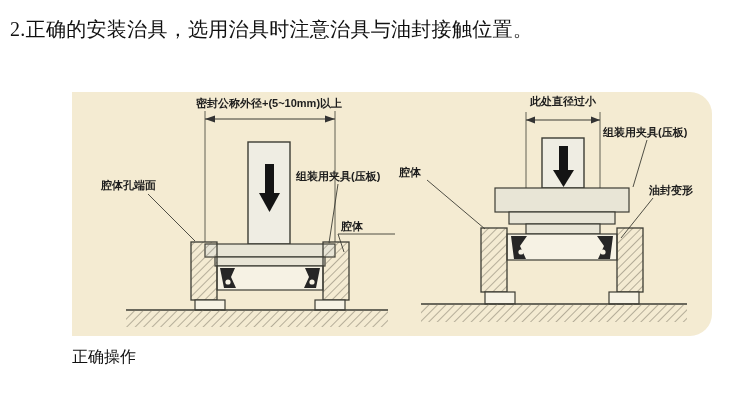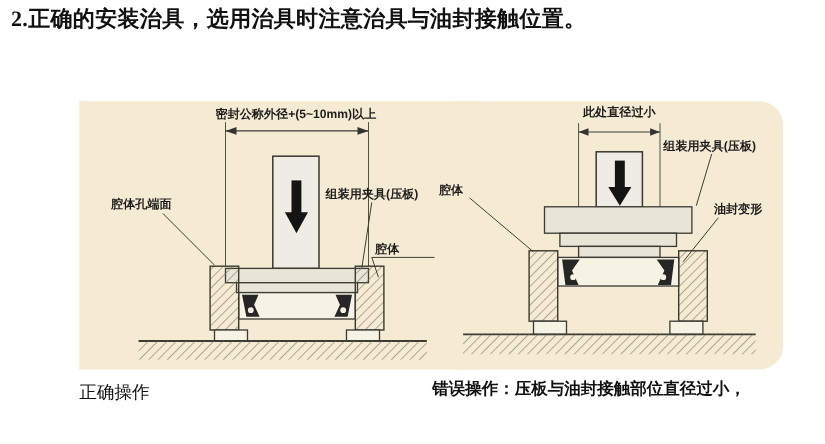--- a/index.html
+++ b/index.html
@@ -6,22 +6,22 @@
   html, body { margin: 0; padding: 0; }
   body {
     width: 750px; height: 404px;
     background: #ffffff;
     position: relative;
     overflow: hidden;
     font-family: "Liberation Serif", serif;
     color: #111;
   }
   .title {
-    position: absolute; left: 10px; top: 4px;
-    font-size: 20px; font-weight: 700; letter-spacing: 0.3px;
+    position: absolute; left: 10px; top: 16px;
+    font-size: 20px; font-weight: 400; letter-spacing: 0.3px;
     margin: 0;
   }
   .panel {
     position: absolute; top: 92px; height: 244px;
     background: #f4ebd2;
   }
   .panel-left  { left: 72px;  width: 367px; }
   .panel-right { left: 395px; width: 317px; border-radius: 22px; }
   .caption-left {
     position: absolute; left: 72px; top: 347px; width: 315px;
@@ -160,14 +160,13 @@
 
       <text class="lbl" x="254" y="102">油封变形</text>
       <line class="ln" x1="258" y1="106" x2="226" y2="146" stroke-width="0.9"></line>
     </g>
   </svg>
 </div>
 
 <div class="caption-left">正确操作</div>
 
 <div class="caption-right">
-  <div>错误操作：压板与油封接触部位直径过小，</div>
 </div>
 
 </body></html>

